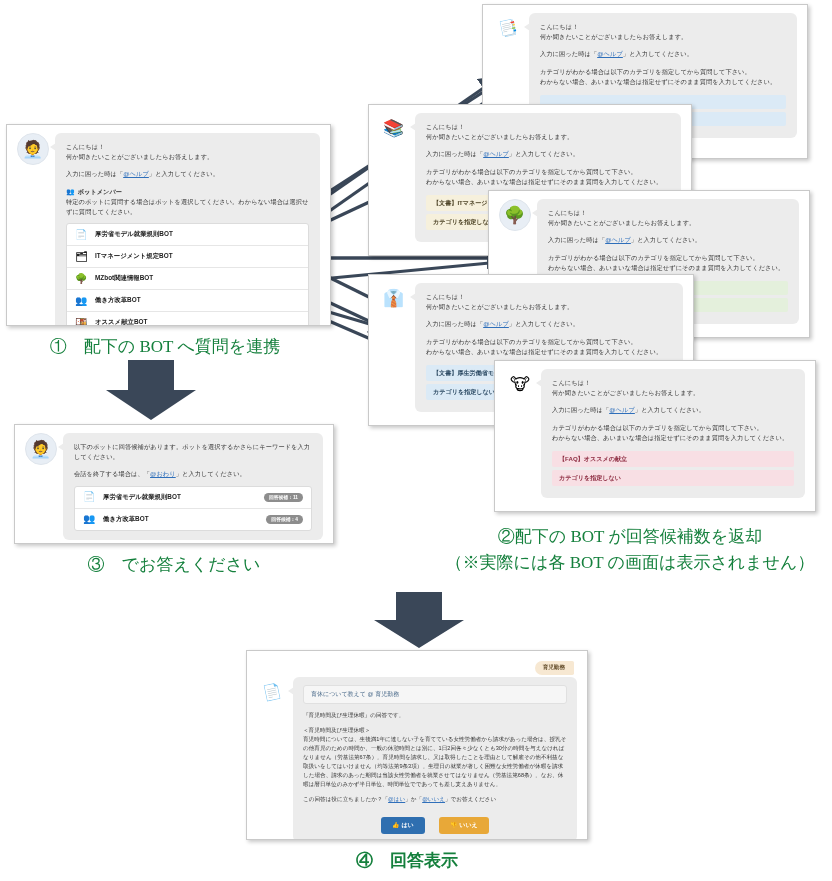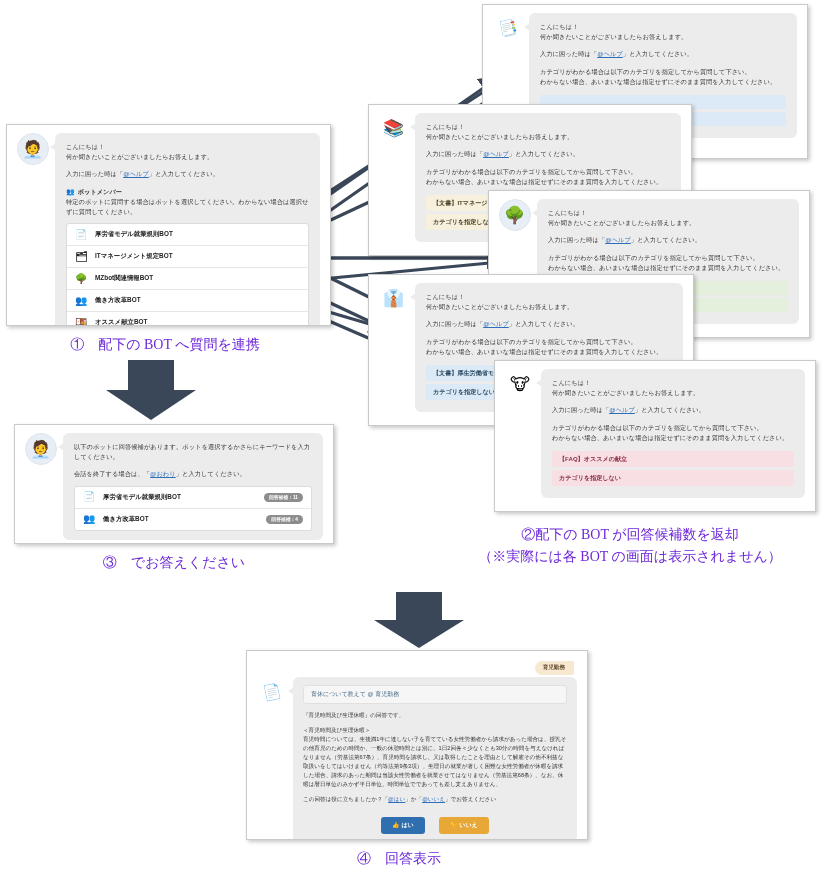--- a/index.html
+++ b/index.html
@@ -117,22 +117,22 @@
   .chip.green { background: #e4f0dc; color: #3a5229; }
   .chip.pink  { background: #f8dfe4; color: #8d2b40; }
 
   
   .arrow-svg { position: absolute; left: 0; top: 0; width: 832px; height: 881px; pointer-events: none; }
 
   
   .caption {
     position: absolute;
     font-family: "Liberation Serif", "DejaVu Serif", serif;
-    font-size: 14px;
-    color: #6d28d9;
+    font-size: 17px;
+    color: #15803d;
     text-align: center;
     white-space: pre-line;
     line-height: 1.55;
   }
 
   
   .downarrow { position: absolute; }
 
   
   .ans-tag {
@@ -371,13 +371,13 @@
   <polygon points="36,0 82,0 82,30 104,30 59,60 14,30 36,30" fill="#3a4758" transform="translate(0,0)"></polygon>
 </svg>
 <svg class="downarrow" style="left:360px; top:592px;" width="110" height="58" viewBox="0 0 110 58">
   <polygon points="36,0 82,0 82,28 104,28 59,56 14,28 36,28" fill="#3a4758"></polygon>
 </svg>
 
 <div class="caption" style="left:0px; top:334px; width:330px;">①　配下の BOT へ質問を連携</div>
 <div class="caption" style="left:430px; top:524px; width:400px;">②配下の BOT が回答候補数を返却
 （※実際には各 BOT の画面は表示されません）</div>
 <div class="caption" style="left:0px; top:552px; width:348px;">③　でお答えください</div>
-<div class="caption" style="left:224px; top:848px; width:350px;">④　回答表示</div>
+<div class="caption" style="left:232px; top:848px; width:350px;font-weight:bold;">④　回答表示</div>
 
 </body></html>

